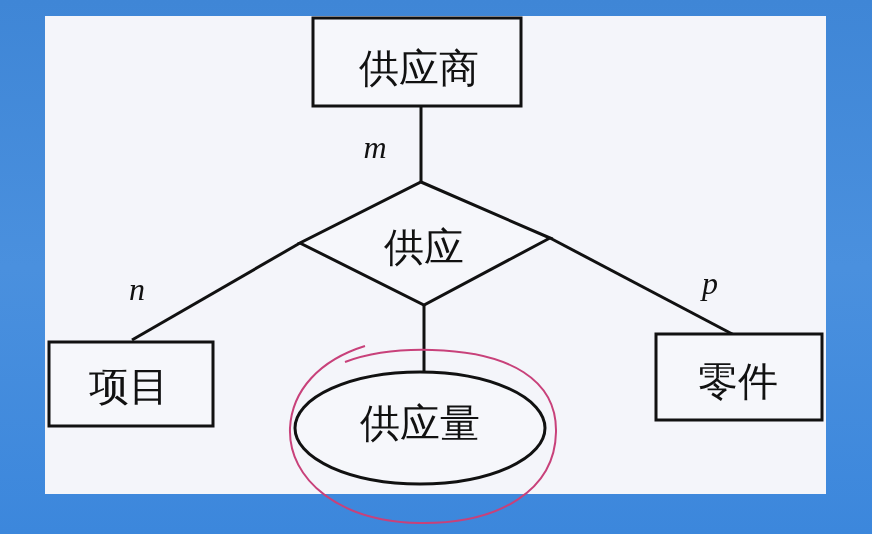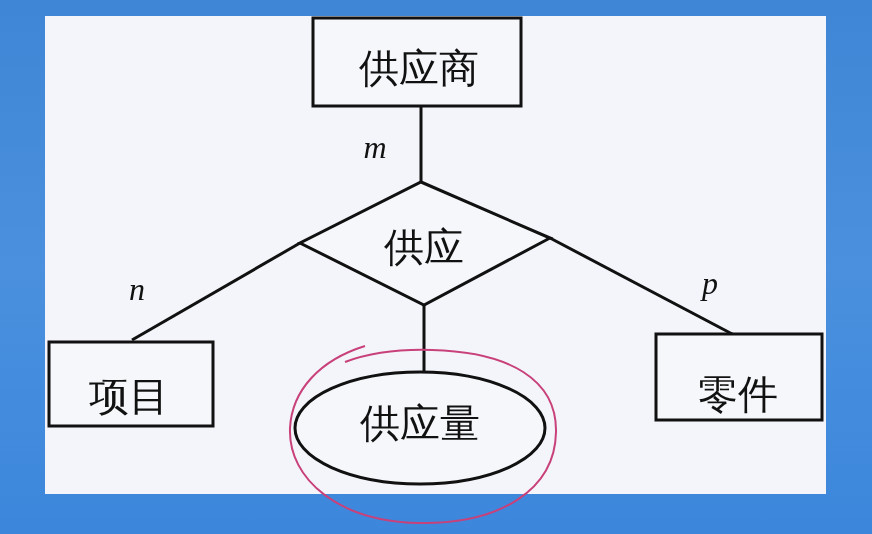--- a/index.html
+++ b/index.html
@@ -45,19 +45,19 @@
 
   <rect x="656" y="334" width="166" height="86" fill="#f6f7fb" stroke="#111" stroke-width="3"></rect>
 
   <ellipse cx="420" cy="428" rx="125" ry="56" fill="#f6f7fb" stroke="#111" stroke-width="3"></ellipse>
 
   <path d="M365,346 C320,360 292,390 290,428 C288,480 340,522 420,523 C500,524 555,490 556,432 C557,380 510,352 432,350 C400,349 372,352 345,362" fill="none" stroke="#c8417a" stroke-width="2"></path>
 </svg>
 
 <span class="lbl" style="left:419px;top:68px;">供应商</span>
 <span class="lbl" style="left:424px;top:241px;margin-top:6px;">供应</span>
-<span class="lbl" style="left:129px;top:396px;">项目</span>
-<span class="lbl" style="left:738px;top:394px;">零件</span>
+<span class="lbl" style="left:129px;top:386px;">项目</span>
+<span class="lbl" style="left:738px;top:381px;">零件</span>
 <span class="lbl" style="left:420px;top:423px;">供应量</span>
 
 <span class="card" style="left:375px;top:147px;">m</span>
 <span class="card" style="left:137px;top:289px;">n</span>
 <span class="card" style="left:710px;top:283px;">p</span>
 
 </body></html>

